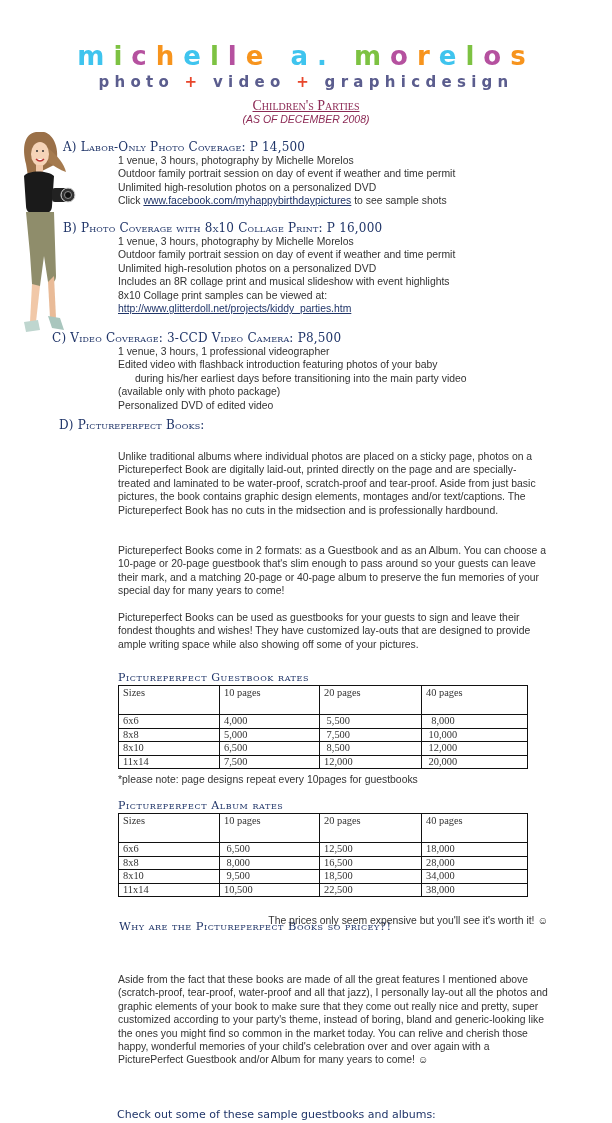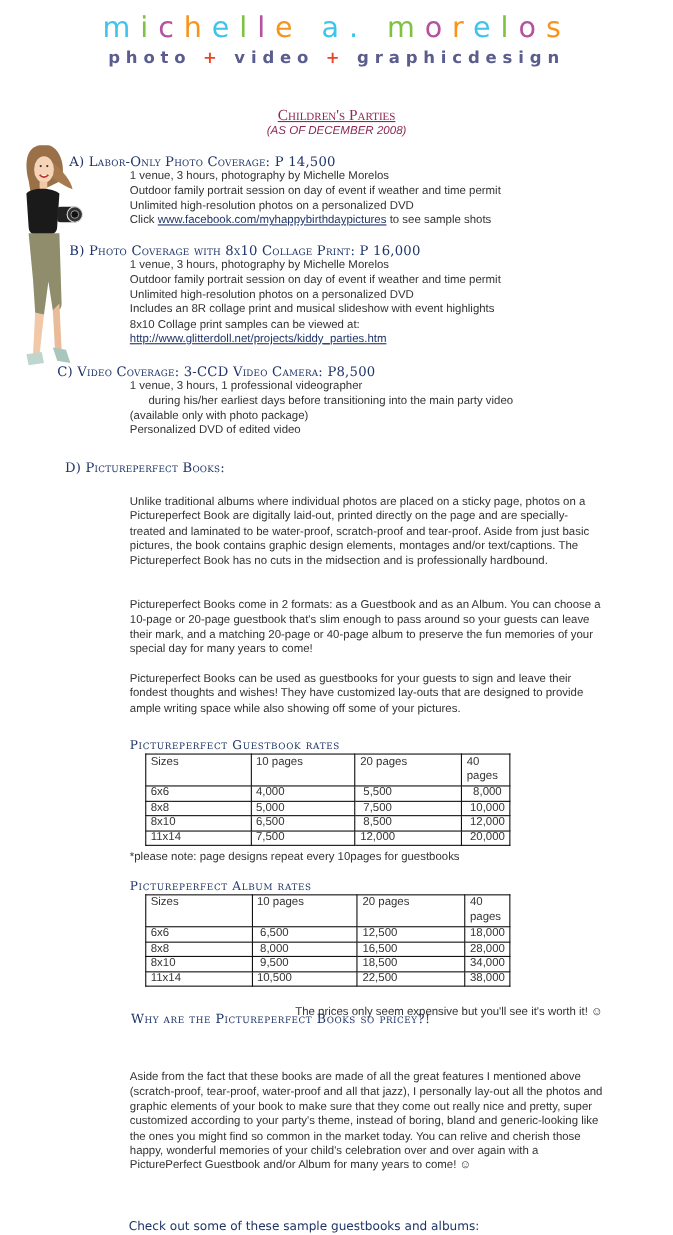--- a/index.html
+++ b/index.html
@@ -1,21 +1,21 @@
 <!DOCTYPE html>
 <html><head>
 <meta charset="utf-8">
 <style>
   html, body { margin: 0; padding: 0; background: #ffffff; }
   body { width: 612px; height: 1123px; position: relative; overflow: hidden;
          font-family: "Liberation Sans", sans-serif; color: #333333; }
 
   .brand { position: absolute; top: 10px; left: 0; width: 612px; text-align: center; }
-  .brand-name { font-family: "DejaVu Sans", sans-serif; font-weight: normal; font-size: 26px;
-                letter-spacing: 9px; line-height: 32px; white-space: nowrap; }
+  .brand-name { font-family: "DejaVu Sans", sans-serif; font-weight: bold; font-size: 26px;
+                letter-spacing: 9px; line-height: 32px; white-space: nowrap; margin-top: 30px; }
   .brand-tag { font-family: "DejaVu Sans", sans-serif; font-weight: bold; font-size: 15px;
                letter-spacing: 5.3px; color: #5b5d8e; line-height: 20px; margin-top: 0px; white-space: nowrap; }
   .brand-tag .plus { color: #e8462b; }
 
   .title-block { position: absolute; top: 82px; left: 0; width: 612px; text-align: center; color: #8c2a55; margin-top: 16px; }
   .doc-title { font-family: "Liberation Serif", serif; font-variant: small-caps; font-size: 14px;
                text-decoration: underline; line-height: 15px; }
   .doc-sub { font-family: "Liberation Sans", sans-serif; font-style: italic; font-size: 10.5px; line-height: 13px; }
 
   .figure { position: absolute; left: 14px; top: 126px; width: 70px; height: 220px; }
@@ -24,21 +24,21 @@
                   color: #1f3468; font-size: 12px; white-space: nowrap; letter-spacing: 0.2px; }
   .lines { position: absolute; font-size: 10.4px; line-height: 13.4px; color: #333; white-space: nowrap; }
   .lines div { height: 13.4px; }
   .lines .indent { padding-left: 17px; }
   a.link { color: #1f3468; text-decoration: underline; }
 
   .para { position: absolute; left: 118px; width: 430px; font-size: 10.4px; line-height: 13.4px; color: #333; }
 
   .rates-title { position: absolute; left: 118px; font-family: "DejaVu Serif", serif; font-variant: small-caps;
                  color: #1f3468; font-size: 11px; letter-spacing: 0.6px; white-space: nowrap; text-align: center; }
-  table.rates { position: absolute; left: 132px; width: 332px; border-collapse: collapse; font-size: 10.4px; color: #333; }
+  table.rates { position: absolute; left: 118px; width: 410px; border-collapse: collapse; font-size: 10.4px; color: #333; font-family: Liberation Serif, serif; }
   table.rates td { border: 1px solid #111; padding: 0 4px; line-height: 12.5px; height: 12.5px; vertical-align: top; }
   table.rates tr.head td { height: 27px; padding-top: 1px; }
   table.rates td.c0 { width: 92px; }
   table.rates td.c1 { width: 91px; }
   table.rates td.c2 { width: 93px; }
   .note { position: absolute; left: 118px; font-size: 10.4px; color: #333; white-space: nowrap; }
 
   .why { position: absolute; left: 119px; top: 919px; font-family: "DejaVu Serif", serif; font-variant: small-caps;
          color: #1f3468; font-size: 11.5px; letter-spacing: 0.5px; white-space: nowrap; }
   .check { position: absolute; left: 117px; top: 1108px; font-family: "DejaVu Sans", sans-serif;
@@ -96,20 +96,21 @@
   <div>Outdoor family portrait session on day of event if weather and time permit</div>
   <div>Unlimited high-resolution photos on a personalized DVD</div>
   <div>Includes an 8R collage print and musical slideshow with event highlights</div>
   <div>8x10 Collage print samples can be viewed at:</div>
   <div><a class="link" href="#">http://www.glitterdoll.net/projects/kiddy_parties.htm</a></div>
 </div>
 
 <div class="section-head" style="top:331px; left:52px;">C) Video Coverage: 3-CCD Video Camera: P8,500</div>
 <div class="lines" style="top:345px; left:118px;">
   <div>1 venue, 3 hours, 1 professional videographer</div>
+  <div>Edited video with flashback introduction featuring photos of your baby</div>
   <div class="indent">during his/her earliest days before transitioning into the main party video</div>
   <div>(available only with photo package)</div>
   <div>Personalized DVD of edited video</div>
 </div>
 
 <div class="section-head" style="top:418px; left:59px;">D) Pictureperfect Books:</div>
 <div class="para" style="top:450px;">Unlike traditional albums where individual photos are placed on a sticky page, photos on a Pictureperfect Book are digitally laid-out, printed directly on the page and are specially-treated and laminated to be water-proof, scratch-proof and tear-proof. Aside from just basic pictures, the book contains graphic design elements, montages and/or text/captions. The Pictureperfect Book has no cuts in the midsection and is professionally hardbound.</div>
 <div class="para" style="top:544px;">Pictureperfect Books come in  2 formats: as a Guestbook and as an Album. You can choose a 10-page or 20-page guestbook that's slim enough to pass around so your guests can leave their mark, and a matching 20-page or 40-page album to preserve the fun memories of your special day for many years to come!</div>
 <div class="para" style="top:611px;">Pictureperfect Books can be used as guestbooks for your guests to sign and leave their fondest thoughts and wishes! They have customized lay-outs that are designed to provide ample writing space while also showing off some of your pictures.</div>
 

